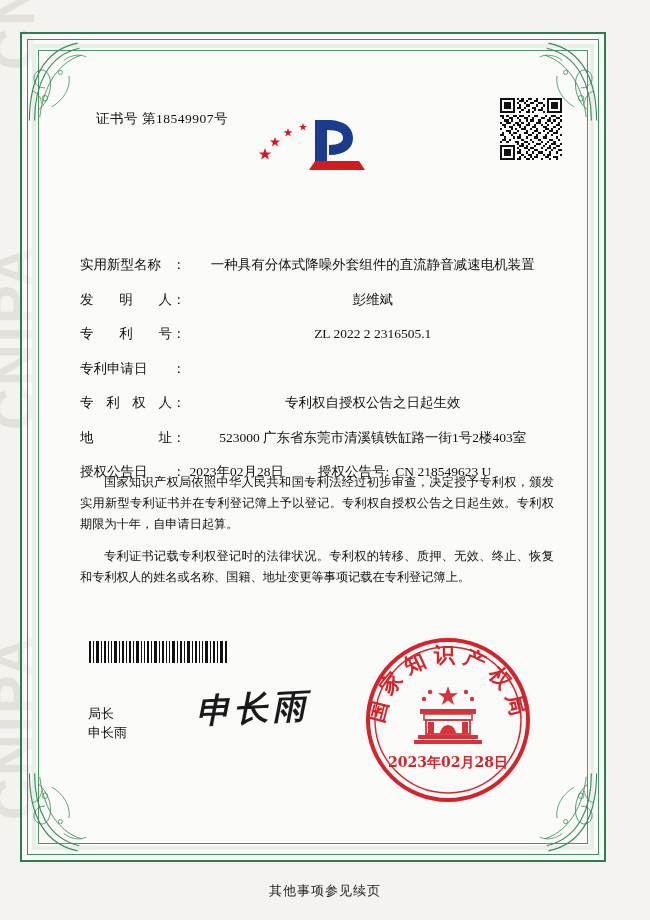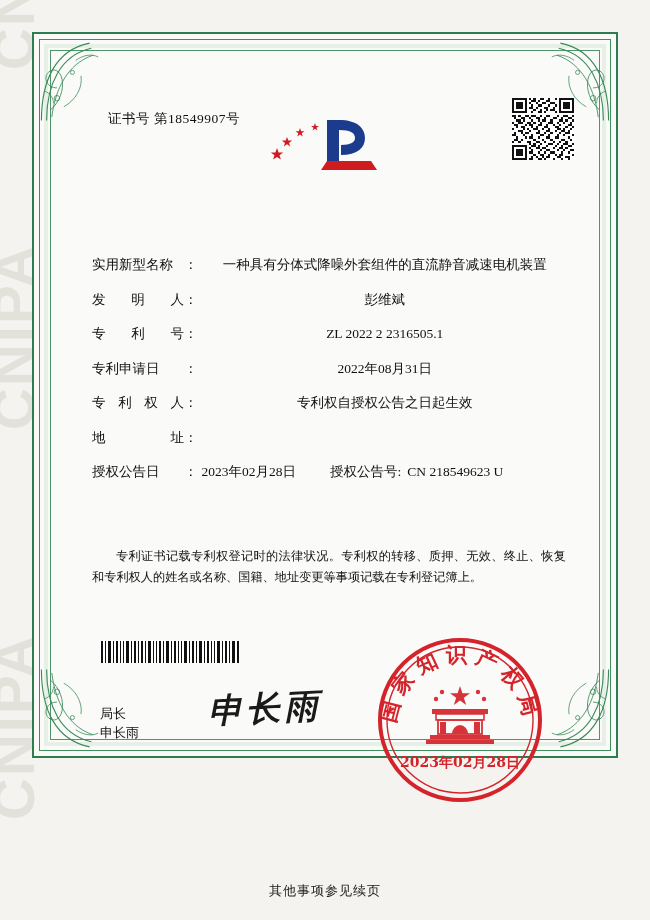--- a/index.html
+++ b/index.html
@@ -28,24 +28,24 @@
     font-family: "Liberation Sans", sans-serif;
     font-weight: bold;
     color: #dcdcd4;
     opacity: .75;
     letter-spacing: 2px;
     white-space: nowrap;
   }
 
   .page {
     position: absolute;
-    left: 32px;
+    left: 20px;
     top: 32px;
     width: 586px;
-    height: 726px;
+    height: 830px;
     background: rgba(255,255,255,0.55);
     z-index: 1;
   }
 
   
   .border-outer {
     position: absolute;
     inset: 0;
     border: 2px solid #2f7d4e;
     box-sizing: border-box;
@@ -551,52 +551,53 @@
             <span>利</span>
             <span>号</span>
         </span>
         <span class="f-colon">：</span>
         <span class="f-value">ZL 2022 2 2316505.1</span>
       </div>
 
       <div class="field-row">
         <span class="f-label lbl-wide">专利申请日</span>
         <span class="f-colon">：</span>
-        <span class="f-value">2022年08月31日</span>
       </div>
 
       <div class="field-row">
         <span class="f-label">
           <span>专</span>
             <span>利</span>
             <span>权</span>
             <span>人</span>
         </span>
         <span class="f-colon">：</span>
         <span class="f-value">专利权自授权公告之日起生效</span>
       </div>
 
       <div class="field-row">
         <span class="f-label">
           <span>地</span>
             <span>址</span>
         </span>
         <span class="f-colon">：</span>
+        <span class="f-value">523000 广东省东莞市清溪镇铁缸路一街1号2楼403室</span>
       </div>
 
       <div class="field-row">
         <span class="f-label lbl-wide">授权公告日</span>
         <span class="f-colon">：</span>
         <span>2023年02月28日</span>
         <span class="f-label2">授权公告号:</span>
         <span class="f-value2">CN 218549623 U</span>
       </div>
 
     </div>
 
+    <div class="para p1">国家知识产权局依照中华人民共和国专利法经过初步审查，决定授予专利权，颁发实用新型专利证书并在专利登记簿上予以登记。专利权自授权公告之日起生效。专利权期限为十年，自申请日起算。</div>
     <div class="para p2">专利证书记载专利权登记时的法律状况。专利权的转移、质押、无效、终止、恢复和专利权人的姓名或名称、国籍、地址变更等事项记载在专利登记簿上。</div>
 
     <div class="barcode">
       <svg viewBox="0 0 140 22" width="140" height="22" shape-rendering="crispEdges">
         <rect width="140" height="22" fill="#fff"></rect>
         <g fill="#111">
           <rect x="1" y="0" width="2" height="22"></rect>
             <rect x="5" y="0" width="1" height="22"></rect>
           <rect x="8" y="0" width="3" height="22"></rect>
             <rect x="13" y="0" width="1" height="22"></rect>

